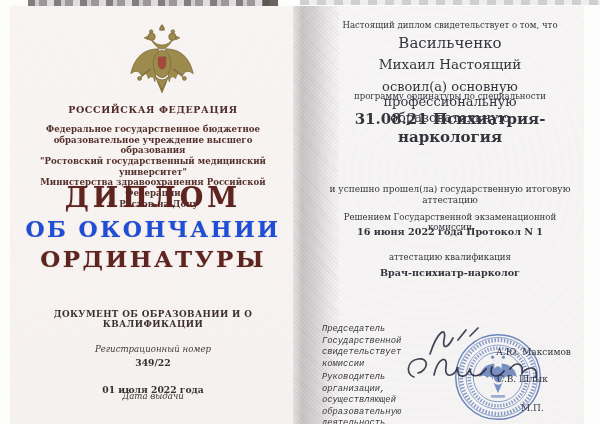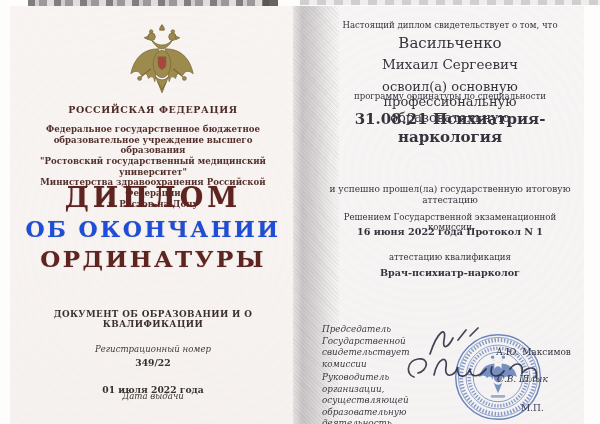--- a/index.html
+++ b/index.html
@@ -66,26 +66,26 @@
   .surname{top:35px; font-size:15px;}
   .fname{top:57px; font-size:13.5px;}
   .prog1{top:79px; font-size:13px;}
   .prog2{top:91px; font-size:8.6px;}
   .spec{top:111px; font-size:15px;}
   .attest{top:184px; font-size:9px;}
   .comm1{top:212px; font-size:8.6px;}
   .comm2{top:226px; font-size:9.6px;}
   .quallabel{top:252px; font-size:8.6px;}
   .qualif{top:267px; font-size:9.6px;}
-  .siglabel{position:absolute; text-align:left; font-style:italic; font-size:8.8px; color:#3a3840; line-height:1.32;}
+  .siglabel{position:absolute; text-align:left; font-style:italic; font-size:8.8px; color:#3a3840; line-height:1.32;font-family:Liberation Mono, monospace;}
   .chairman-label{left:322px; top:324px; width:120px;}
   .head-label{left:322px; top:372px; width:130px;}
   .signname{position:absolute; font-size:9px; color:#33323b; z-index:5;}
   .chairman-name{left:496px; top:347px;}
-  .head-name{left:497px; top:374px;font-style:italic;}
+  .head-name{left:497px; top:374px;}
   .mp{left:521px; top:403px; font-size:9px; color:#3a3950; z-index:5;}
   
   .eagle{position:absolute; left:122px; top:23px; z-index:2;}
   .seal{position:absolute; left:453px; top:331px; z-index:3; opacity:.82;}
   .sig1{position:absolute; left:420px; top:320px; z-index:4;}
   .sig2{position:absolute; left:400px; top:347px; z-index:4;}
 </style>
 </head>
 <body>
 
@@ -146,21 +146,21 @@
   <div class="t left-col title2">ОБ ОКОНЧАНИИ</div>
   <div class="t left-col title3">ОРДИНАТУРЫ</div>
   <div class="t left-col dockind">ДОКУМЕНТ ОБ ОБРАЗОВАНИИ И О КВАЛИФИКАЦИИ</div>
   <div class="t left-col reglabel it">Регистрационный номер</div>
   <div class="t left-col regnum b">349/22</div>
   <div class="t left-col datelabel it">Дата выдачи</div>
   <div class="t left-col dateval b">01 июля 2022 года</div>
 
   <div class="t right-col intro dark">Настоящий диплом свидетельствует о том, что</div>
   <div class="t right-col surname dark">Васильченко</div>
-  <div class="t right-col fname dark">Михаил Сергеевич</div>
+  <div class="t right-col fname dark">Михаил Настоящий</div>
   <div class="t right-col prog1 dark">освоил(а) основную профессиональную образовательную</div>
   <div class="t right-col prog2 dark">программу ординатуры по специальности</div>
   <div class="t right-col spec b dark">31.08.21 Психиатрия-наркология</div>
   <div class="t right-col attest dark">и успешно прошел(ла) государственную итоговую аттестацию</div>
   <div class="t right-col comm1 dark">Решением Государственной экзаменационной комиссии</div>
   <div class="t right-col comm2 b dark">16 июня 2022 года Протокол N 1</div>
   <div class="t right-col quallabel dark">аттестацию квалификация</div>
   <div class="t right-col qualif b dark">Врач-психиатр-нарколог</div>
 
   <div class="siglabel chairman-label">

